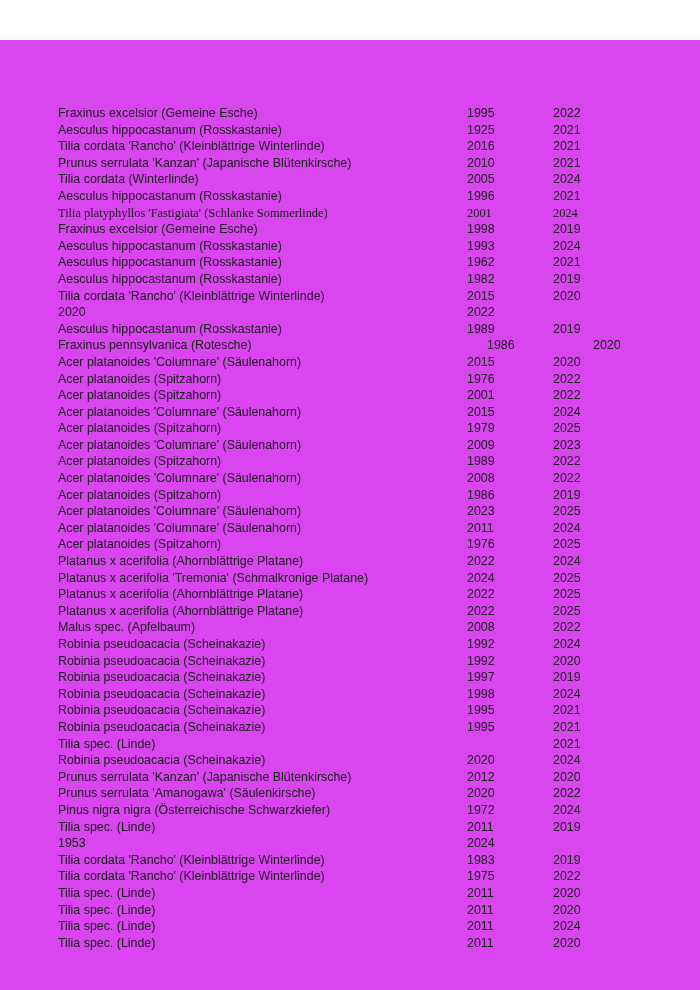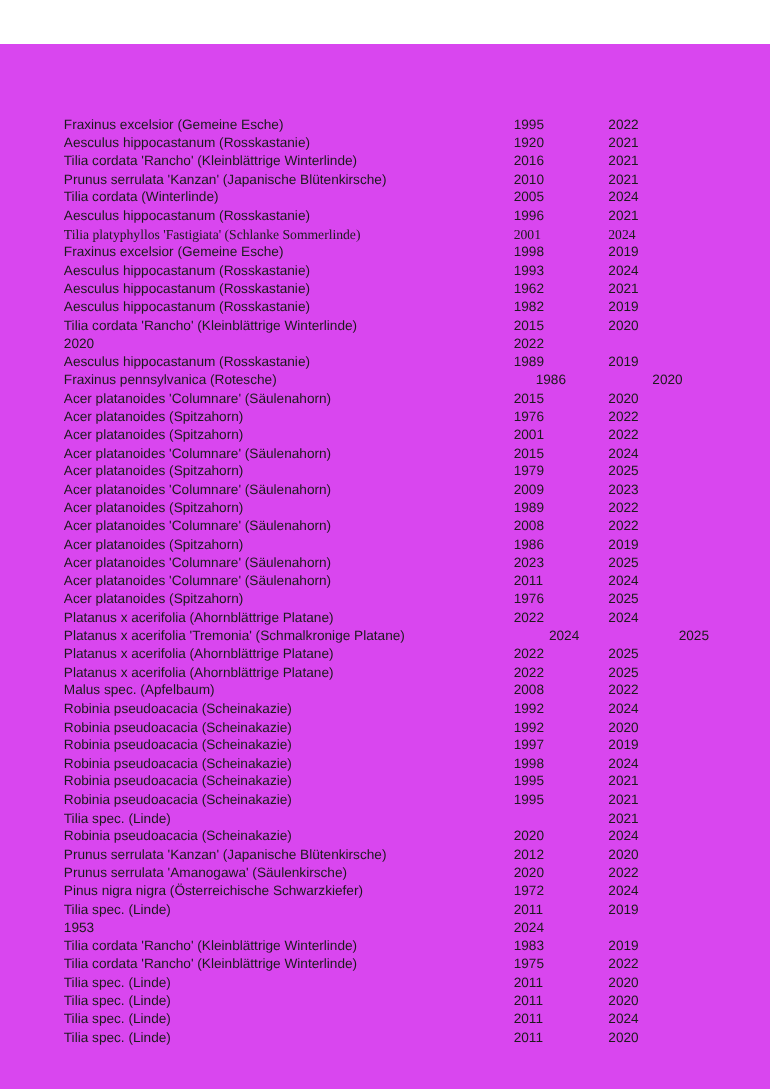--- a/index.html
+++ b/index.html
@@ -48,21 +48,21 @@
 
 <div class="page" style="background: #d946ef; margin-top: 40px;">
   <div class="tree-table" id="tree-table">
       <div class="tree-row" style="color: rgb(27, 27, 27);">
     <span class="cell name">Fraxinus excelsior (Gemeine Esche)</span>
     <span class="cell y1">1995</span>
     <span class="cell y2">2022</span>
   </div>
       <div class="tree-row" style="color: rgb(27, 27, 27);">
     <span class="cell name">Aesculus hippocastanum (Rosskastanie)</span>
-    <span class="cell y1">1920</span>
+    <span class="cell y1">1925</span>
     <span class="cell y2">2021</span>
   </div>
       <div class="tree-row" style="color: rgb(27, 27, 27);">
     <span class="cell name">Tilia cordata 'Rancho' (Kleinblättrige Winterlinde)</span>
     <span class="cell y1">2016</span>
     <span class="cell y2">2021</span>
   </div>
       <div class="tree-row" style="color: rgb(27, 27, 27);">
     <span class="cell name">Prunus serrulata 'Kanzan' (Japanische Blütenkirsche)</span>
     <span class="cell y1">2010</span>
@@ -180,21 +180,21 @@
       <div class="tree-row" style="color: rgb(27, 27, 27);">
     <span class="cell name">Acer platanoides (Spitzahorn)</span>
     <span class="cell y1">1976</span>
     <span class="cell y2">2025</span>
   </div>
       <div class="tree-row" style="color: rgb(27, 27, 27);">
     <span class="cell name">Platanus x acerifolia (Ahornblättrige Platane)</span>
     <span class="cell y1">2022</span>
     <span class="cell y2">2024</span>
   </div>
-      <div class="tree-row" style="color: rgb(27, 27, 27); gap: 32px;">
+      <div class="tree-row" style="color: rgb(27, 27, 27);">
     <span class="cell name">Platanus x acerifolia 'Tremonia' (Schmalkronige Platane)</span>
     <span class="cell y1">2024</span>
     <span class="cell y2">2025</span>
   </div>
       <div class="tree-row" style="color: rgb(27, 27, 27);">
     <span class="cell name">Platanus x acerifolia (Ahornblättrige Platane)</span>
     <span class="cell y1">2022</span>
     <span class="cell y2">2025</span>
   </div>
       <div class="tree-row" style="color: rgb(27, 27, 27);">

